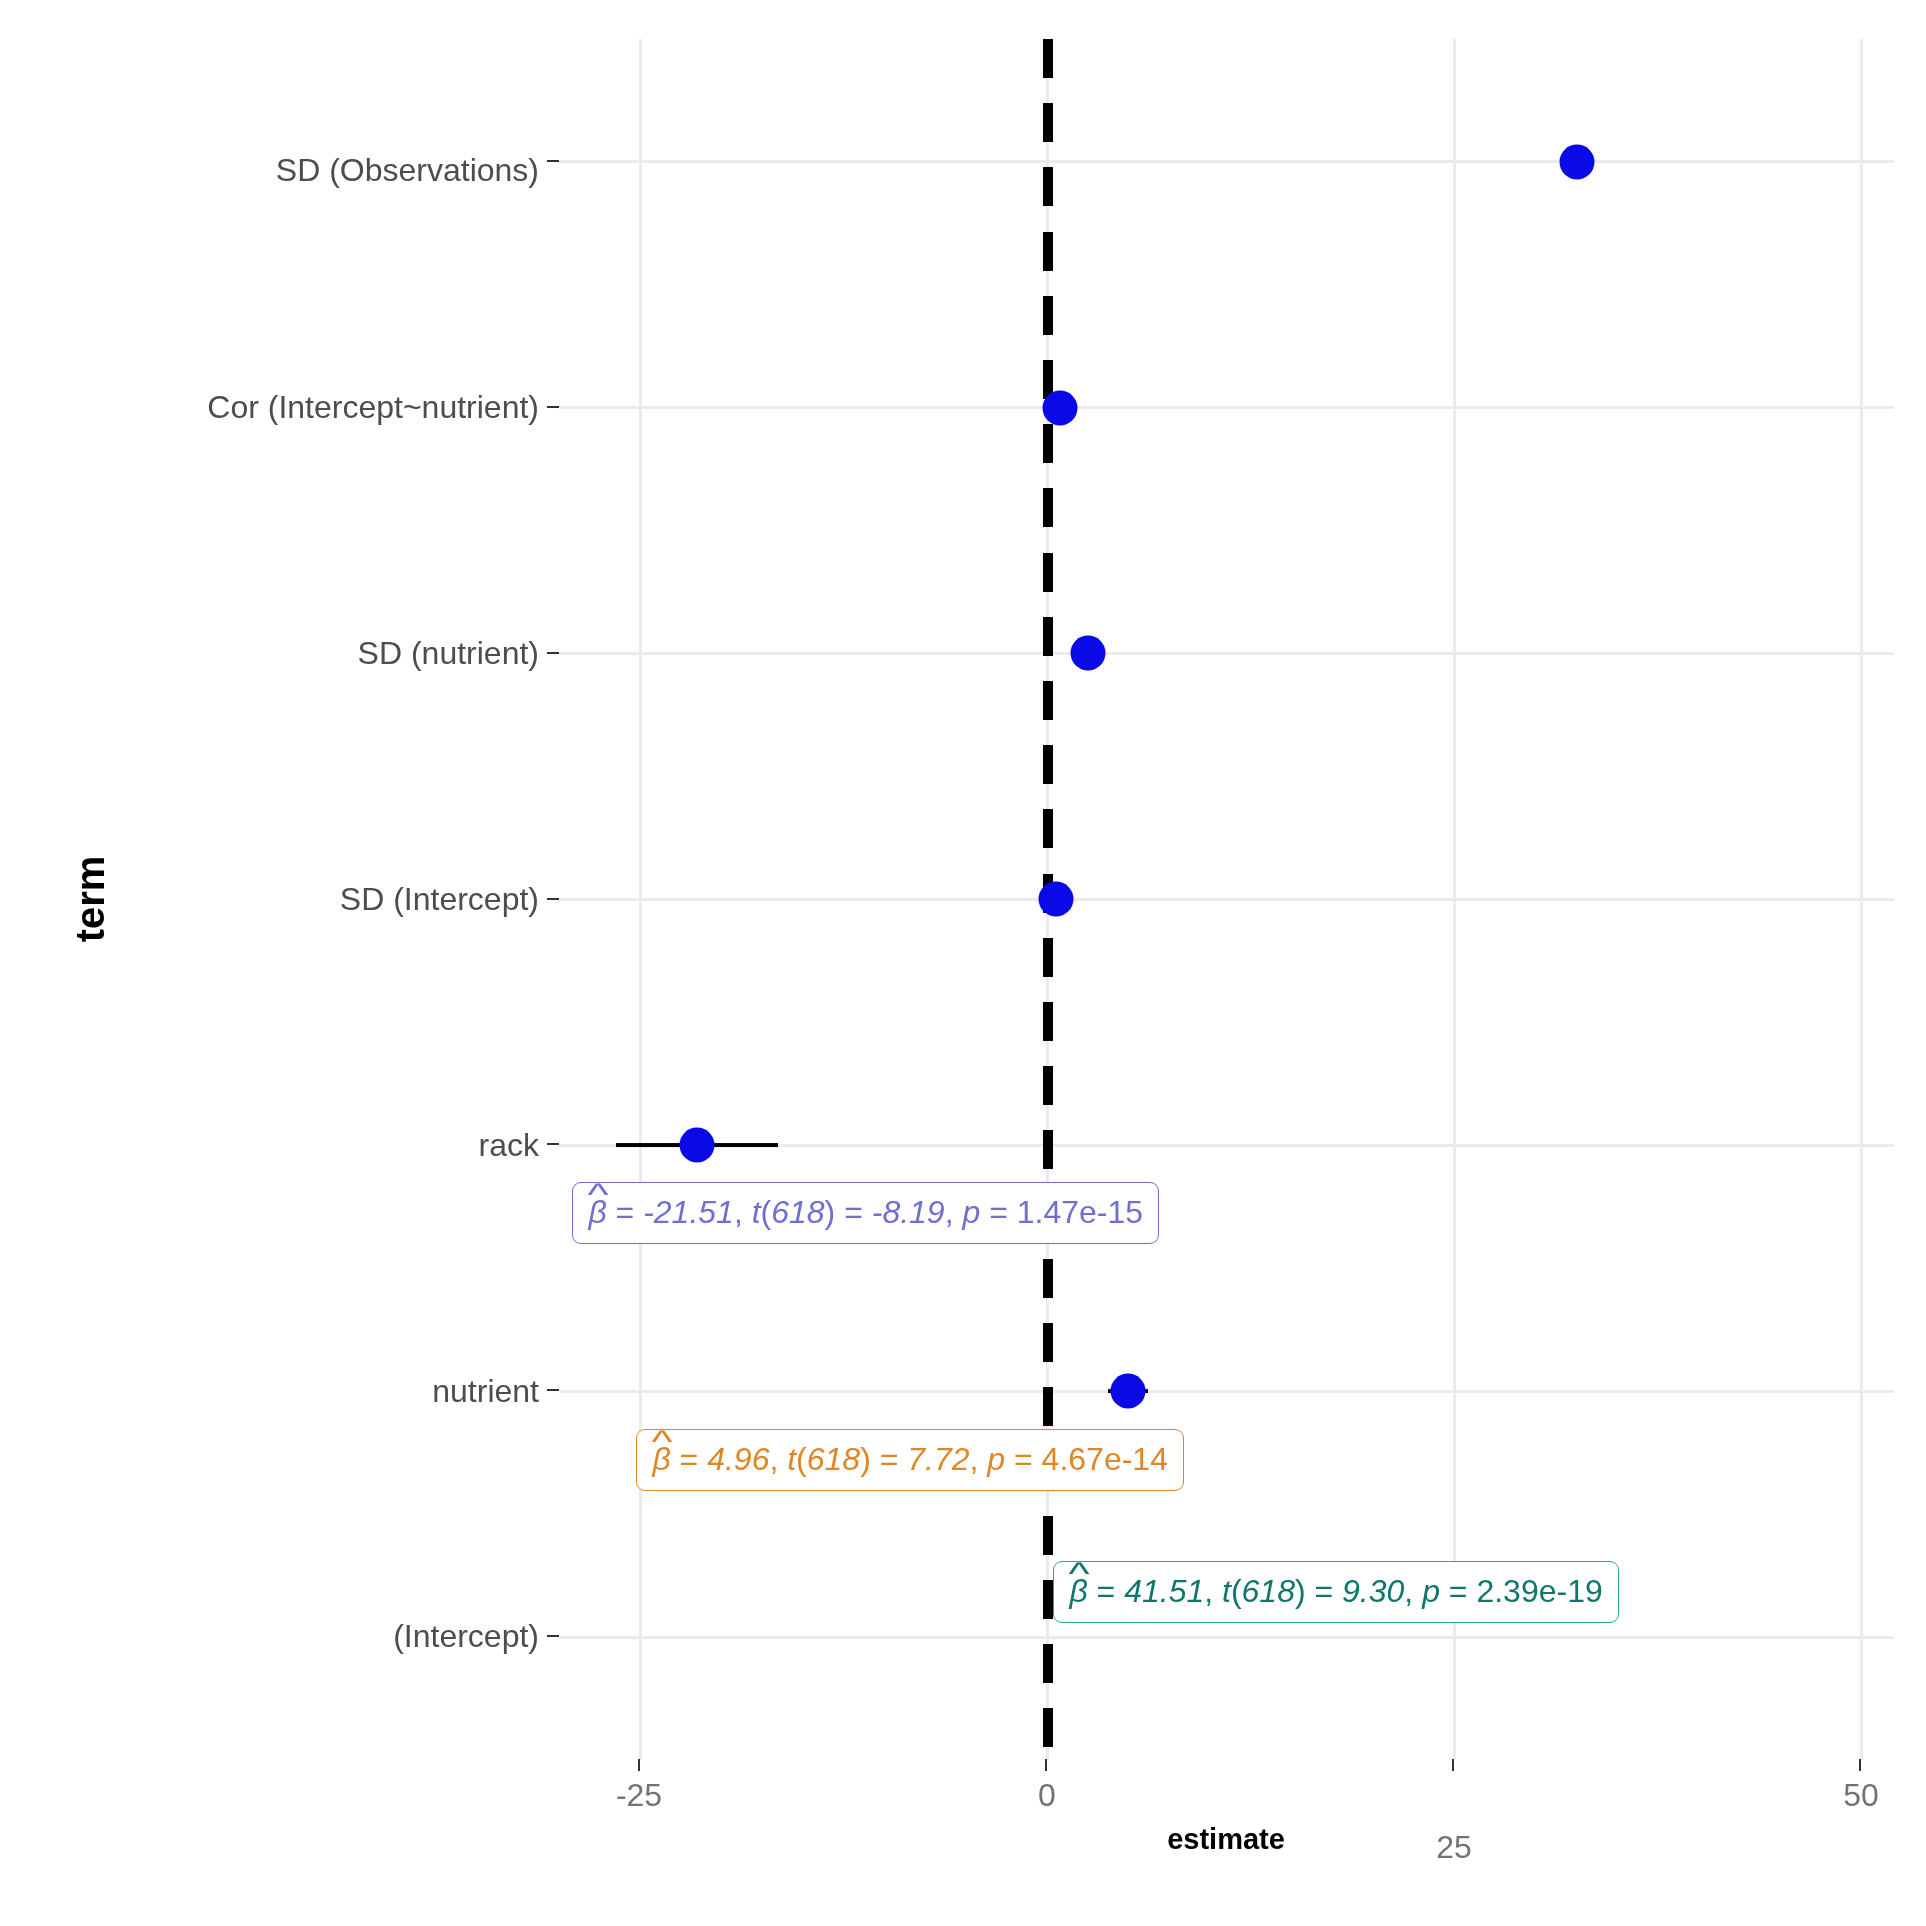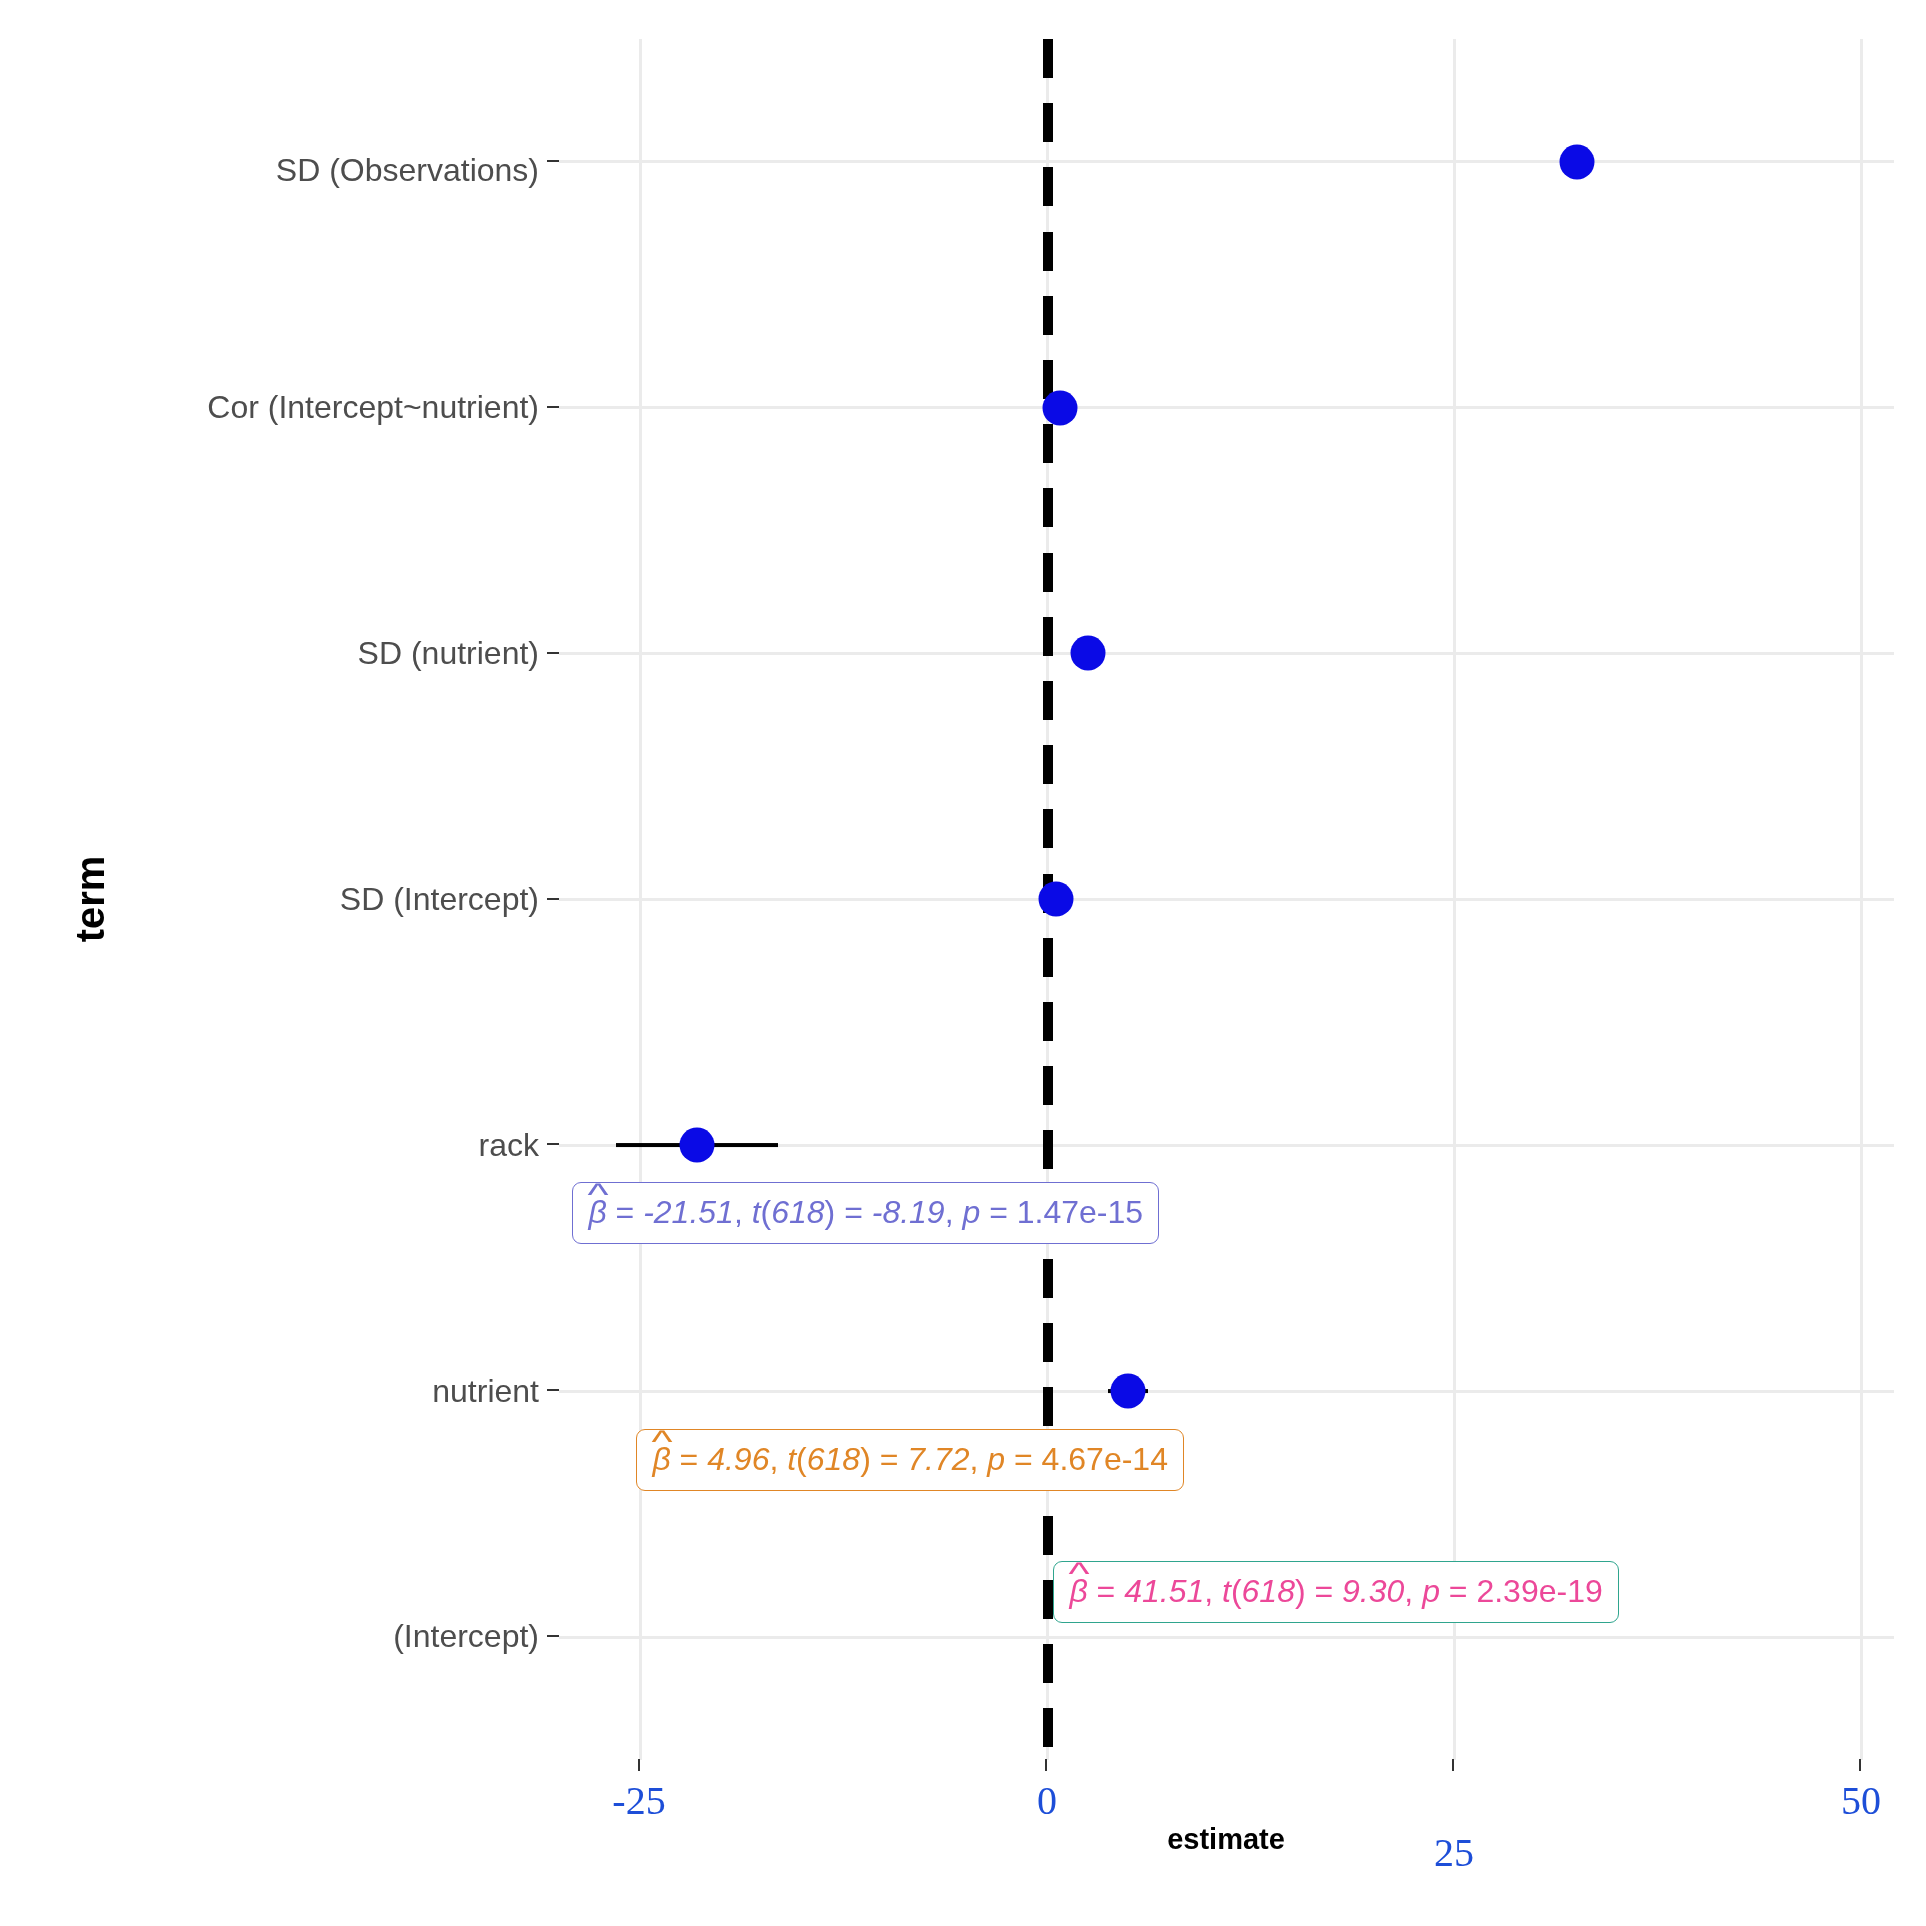--- a/index.html
+++ b/index.html
@@ -46,25 +46,24 @@
     transform: translate(-50%, -50%);
   }
   .whisker {
     position: absolute;
     height: 3.9px;
     background: #000;
     transform: translateY(-50%);
   }
   .tick-label-x {
     position: absolute;
-    font-size: 40px;
-    color: #1d4ed8;
+    font-size: 32px;
+    color: #737373;
     transform: translateX(-50%);
     white-space: nowrap;
-    font-family: Liberation Serif, serif;
   }
   .tick-label-y {
     position: absolute;
     font-size: 32px;
     color: #4d4d4d;
     transform: translateY(-50%);
     text-align: right;
     white-space: nowrap;
   }
   .tick-mark-x {
@@ -194,21 +193,21 @@
     <div class="point" style="left:569px; top:1352px;"></div>
 
     <div class="annot-box" style="left:13px; top:1143px; border-color:#6f6fd2; color:#6f6fd2;">
       <span class="hat">β</span><span class="up"> = </span><span>-21.51</span><span class="up">, </span><span>t</span><span class="up">(</span><span>618</span><span class="up">) = </span><span>-8.19</span><span class="up">, </span><span>p</span><span class="up"> = </span><span class="up">1.47e-15</span>
     </div>
 
     <div class="annot-box" style="left:77px; top:1390px; border-color:#e08626; color:#e08626;">
       <span class="hat">β</span><span class="up"> = </span><span>4.96</span><span class="up">, </span><span>t</span><span class="up">(</span><span>618</span><span class="up">) = </span><span>7.72</span><span class="up">, </span><span>p</span><span class="up"> = </span><span class="up">4.67e-14</span>
     </div>
 
-    <div class="annot-box" style="left:494px; top:1522px; border-color:#2fa58e; color:#ec4899;">
+    <div class="annot-box" style="left:494px; top:1522px; border-color:#2fa58e; color:#0f766e;">
       <span class="hat">β</span><span class="up"> = </span><span>41.51</span><span class="up">, </span><span>t</span><span class="up">(</span><span>618</span><span class="up">) = </span><span>9.30</span><span class="up">, </span><span>p</span><span class="up"> = </span><span class="up">2.39e-19</span>
     </div>
 
   </div>
 
   <div class="tick-mark-x" style="left:638px; top:1759px;"></div>
   <div class="tick-mark-x" style="left:1045px; top:1759px;"></div>
   <div class="tick-mark-x" style="left:1452px; top:1759px;"></div>
   <div class="tick-mark-x" style="left:1859px; top:1759px;"></div>
 

